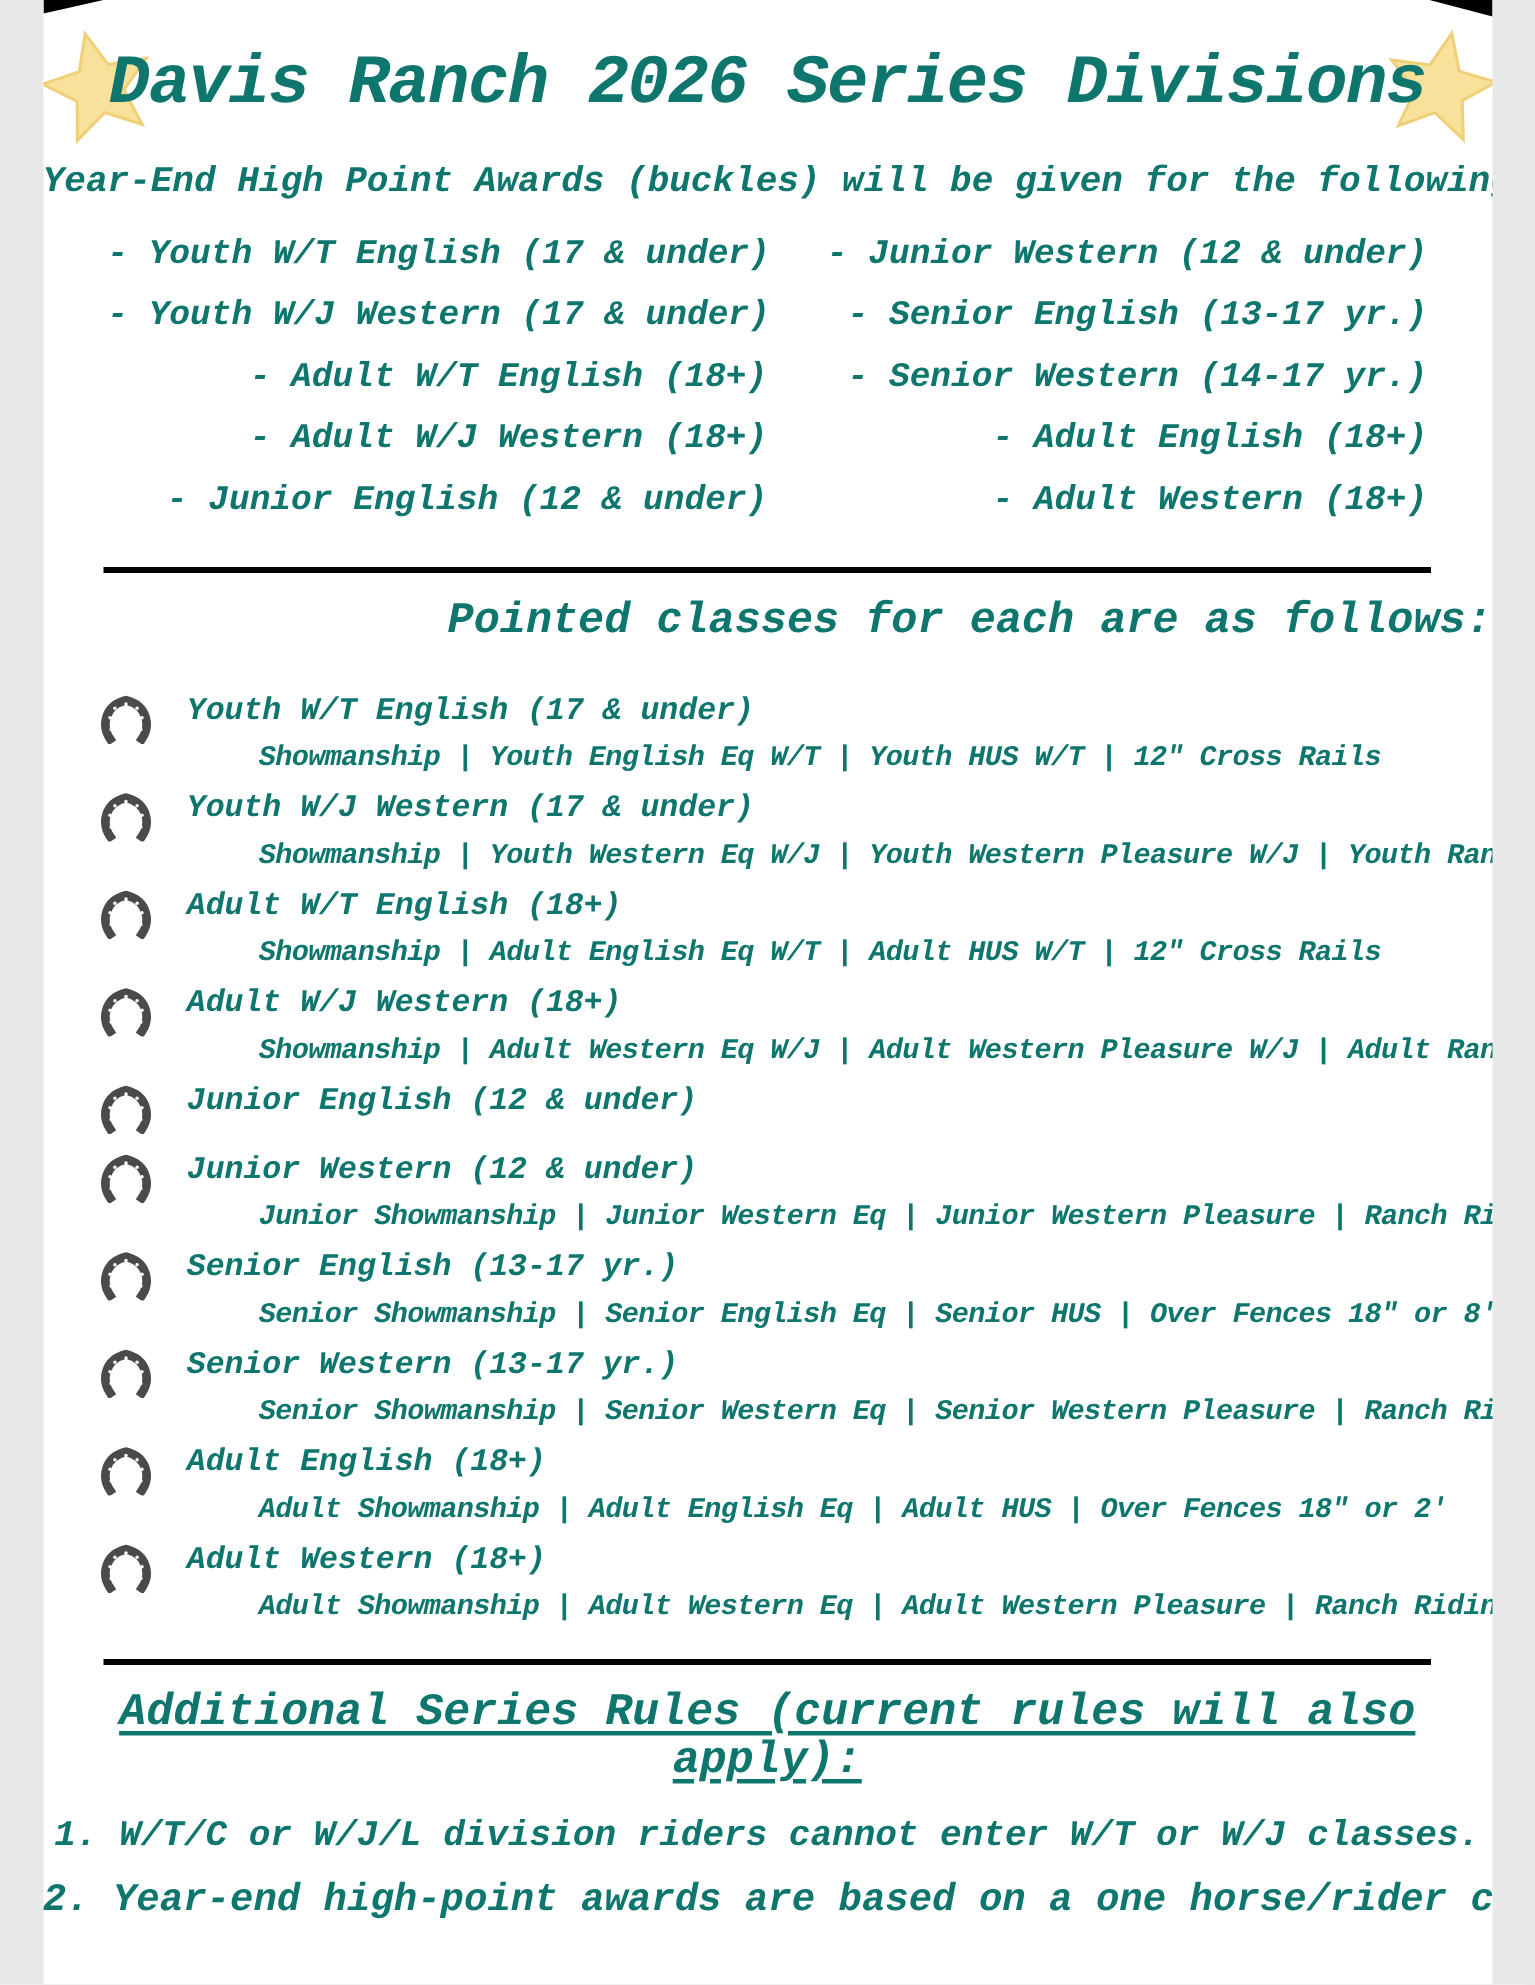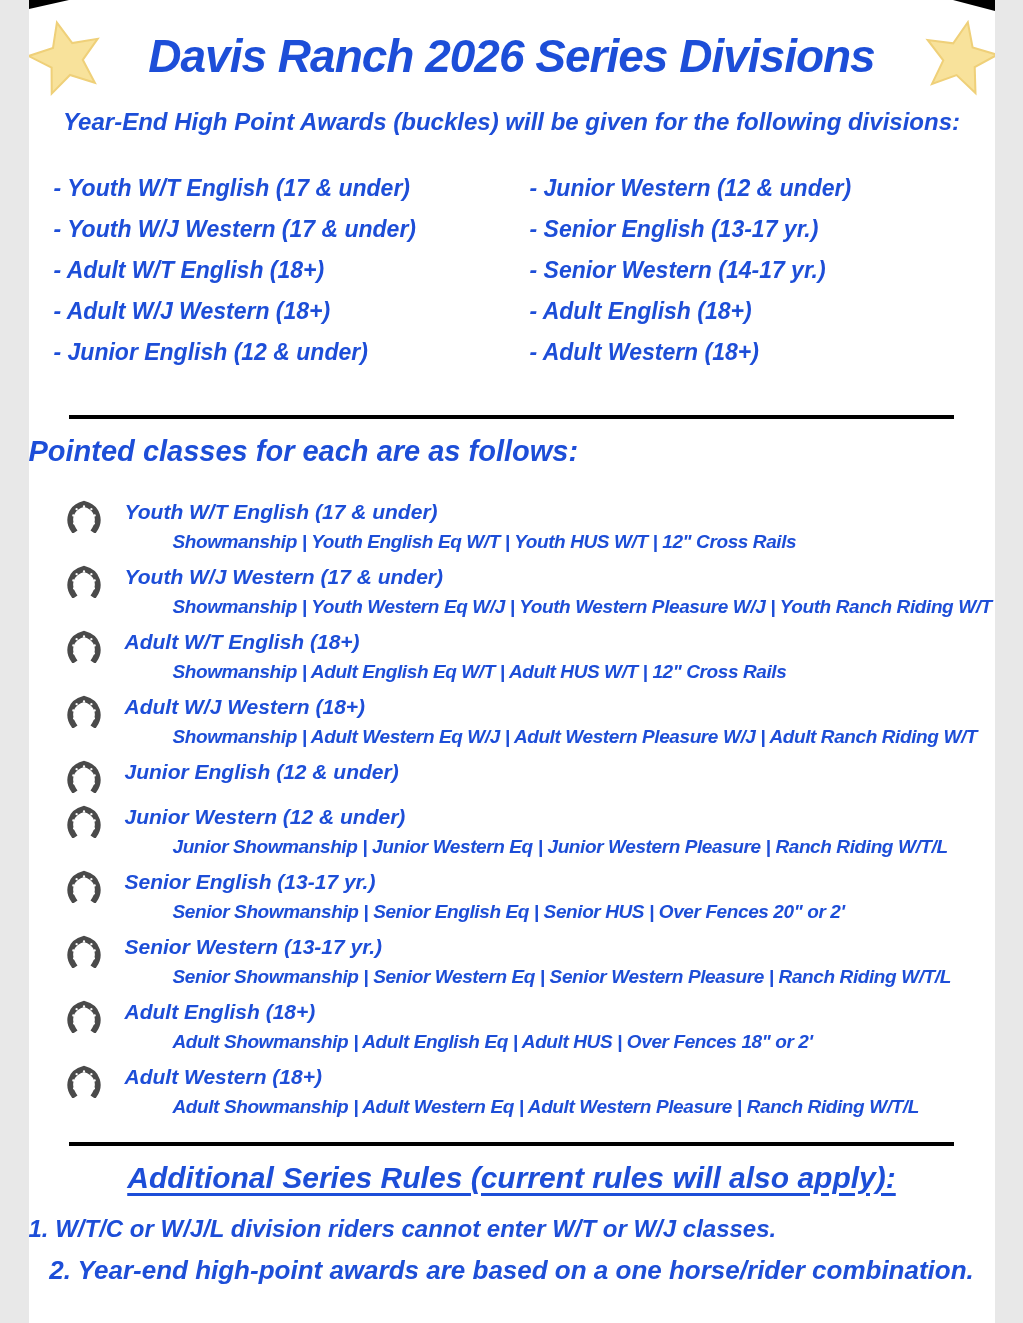--- a/index.html
+++ b/index.html
@@ -2,23 +2,23 @@
 <html><head>
 <meta charset="utf-8">
 <style>
   html,body{margin:0;padding:0;background:#e8e8e8;}
   .page{
     position:relative;
     width:966px;height:1323px;
     margin:0 auto;
     background:#ffffff;
     overflow:hidden;
-    font-family:Liberation Sans, sans-serif;
+    font-family:Liberation Mono, monospace;
     font-weight:bold;font-style:italic;
-    color:#1d4ed8;
+    color:#0f766e;
   }
   
   .corner{position:absolute;top:0;width:0;height:0;}
   .corner.left{left:0;border-top:9px solid #000;border-right:40px solid transparent;}
   .corner.right{right:0;border-top:11px solid #000;border-left:42px solid transparent;}
 
   .title-row{position:relative;margin-top:14px;height:88px;}
   .star{position:absolute;top:2px;}
   .star.left{left:-4px;transform:rotate(-14deg);}
   .star.right{right:-6px;transform:rotate(12deg);}
@@ -30,49 +30,50 @@
   }
   .subtitle{
     margin:6px 0 0 0;text-align:center;
     font-size:24px;white-space:nowrap;
   }
   .divisions{
     display:flex;justify-content:center;
     margin-top:14px;
   }
   .divisions ul{
-    list-style:none;margin:18px;padding:0;
+    list-style:none;margin:0;padding:0;
     width:440px;
+    text-align:right;
   }
   .divisions li{
     font-size:23px;line-height:41px;white-space:nowrap;
   }
   .divider{
     height:4px;background:#000;border:none;
     width:885px;margin:24px auto 14px auto;
   }
   .divider.second{margin:20px auto 16px auto;}
   .pointed-heading{
-    margin:0;text-align:left;font-size:29px;line-height:36px;
+    margin:0;text-align:right;font-size:29px;line-height:36px;
   }
   .pointed{
     margin:28px 0 0 36px;
   }
   .pc{
     display:grid;grid-template-columns:60px 1fr;
     margin-bottom:5px;
   }
   .shoe{display:block;margin-top:2px;}
   .pc-division{font-size:21px;line-height:30px;white-space:nowrap;}
   .pc-classes{font-size:19px;line-height:30px;padding-left:48px;letter-spacing:-0.4px;white-space:nowrap;}
   .rules-heading{
     margin:6px 0 0 0;text-align:center;font-size:30px;line-height:32px;
     text-decoration:underline;text-decoration-thickness:3px;text-underline-offset:5px;
   }
-  .rule-line-1{margin:20px 0 0 0;font-size:24px;line-height:30px;white-space:nowrap;}
+  .rule-line-1{margin:20px 0 0 0;text-align:center;font-size:24px;line-height:30px;white-space:nowrap;}
   .rule-line-2{margin:10px 0 0 0;text-align:center;font-size:26px;line-height:32px;white-space:nowrap;}
 </style>
 </head>
 <body>
 
 <div class="page">
   <div class="corner left"></div>
   <div class="corner right"></div>
 
   <header class="title-row">
@@ -235,21 +236,21 @@
             <circle cx="7.9" cy="15.5" r="1.1" fill="#fff"></circle>
           <circle cx="11" cy="9.5" r="1.1" fill="#fff"></circle>
             <circle cx="18" cy="6.8" r="1.1" fill="#fff"></circle>
           <circle cx="25" cy="9.5" r="1.1" fill="#fff"></circle>
             <circle cx="28.1" cy="15.5" r="1.1" fill="#fff"></circle>
           <circle cx="27.4" cy="23" r="1.1" fill="#fff"></circle>
         </svg>
       </span>
       <div>
         <div class="pc-division">Senior English (13-17 yr.)</div>
-        <div class="pc-classes">Senior Showmanship | Senior English Eq | Senior HUS | Over Fences 20" or 2'</div>
+        <div class="pc-classes">Senior Showmanship | Senior English Eq | Senior HUS | Over Fences 18" or 8'</div>
       </div>
     </div>
 
     <div class="pc">
       <span class="shoe">
         <svg viewBox="0 0 36 32" width="38" height="34">
           <path d="M8 29 C2.5 21 4 8 18 4.5 C32 8 33.5 21 28 29" fill="none" stroke-width="5.5" stroke-linecap="square" stroke="#4a4a4a"></path>
           <circle cx="8.6" cy="23" r="1.1" fill="#fff"></circle>
             <circle cx="7.9" cy="15.5" r="1.1" fill="#fff"></circle>
           <circle cx="11" cy="9.5" r="1.1" fill="#fff"></circle>

